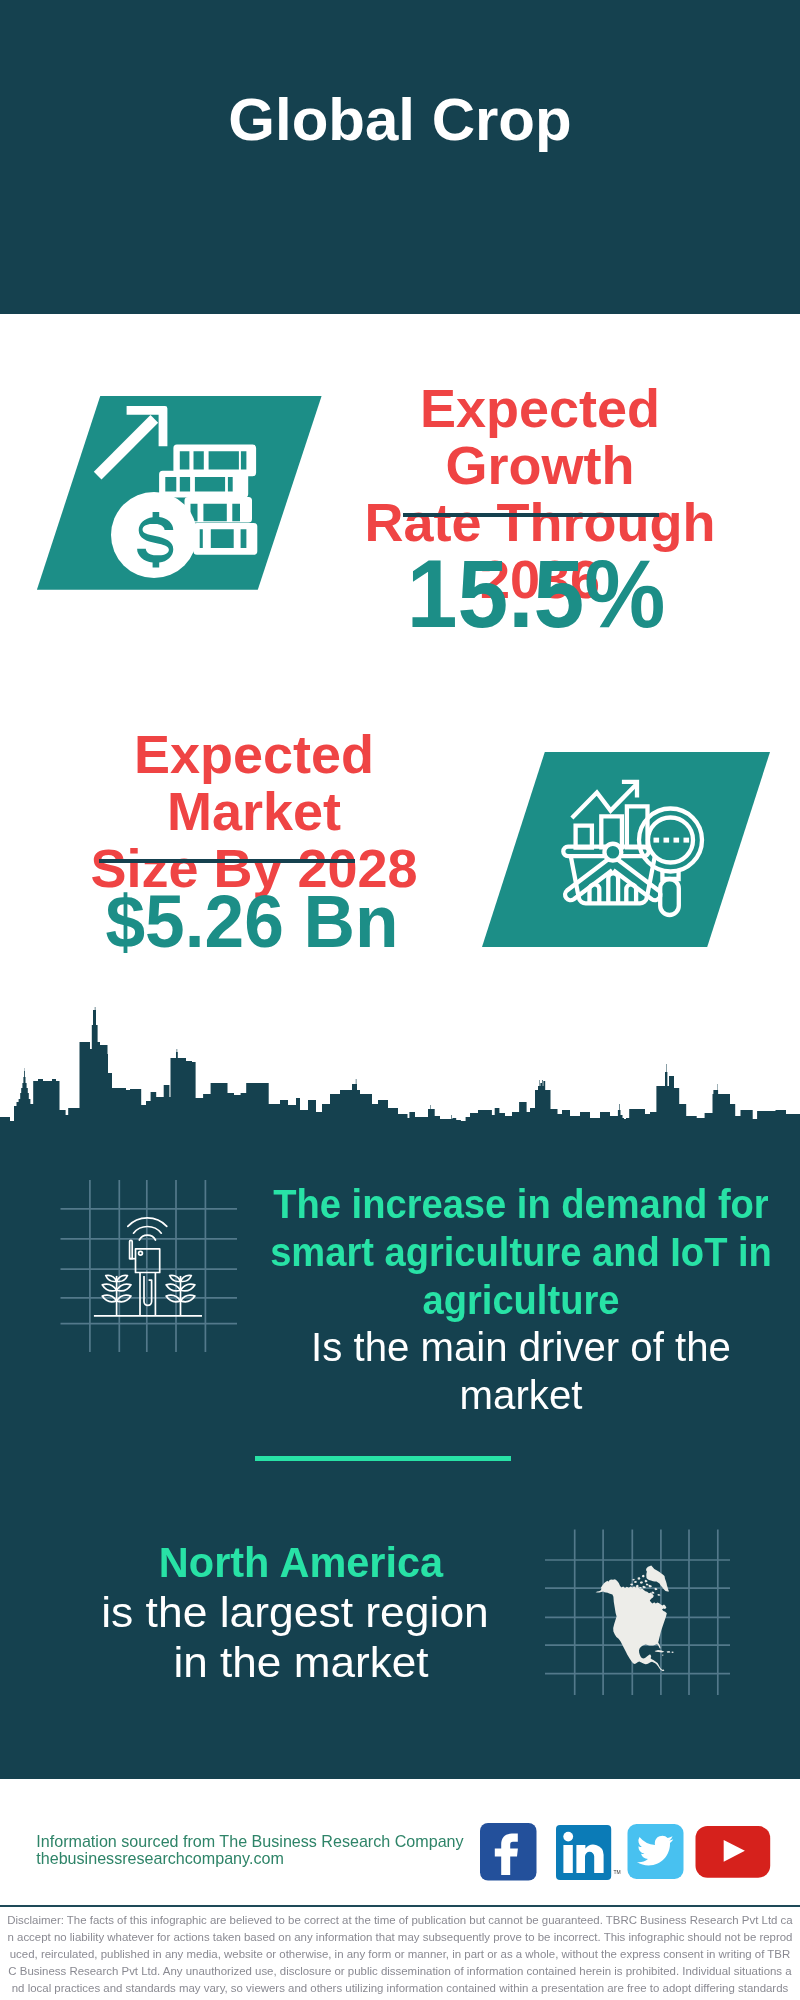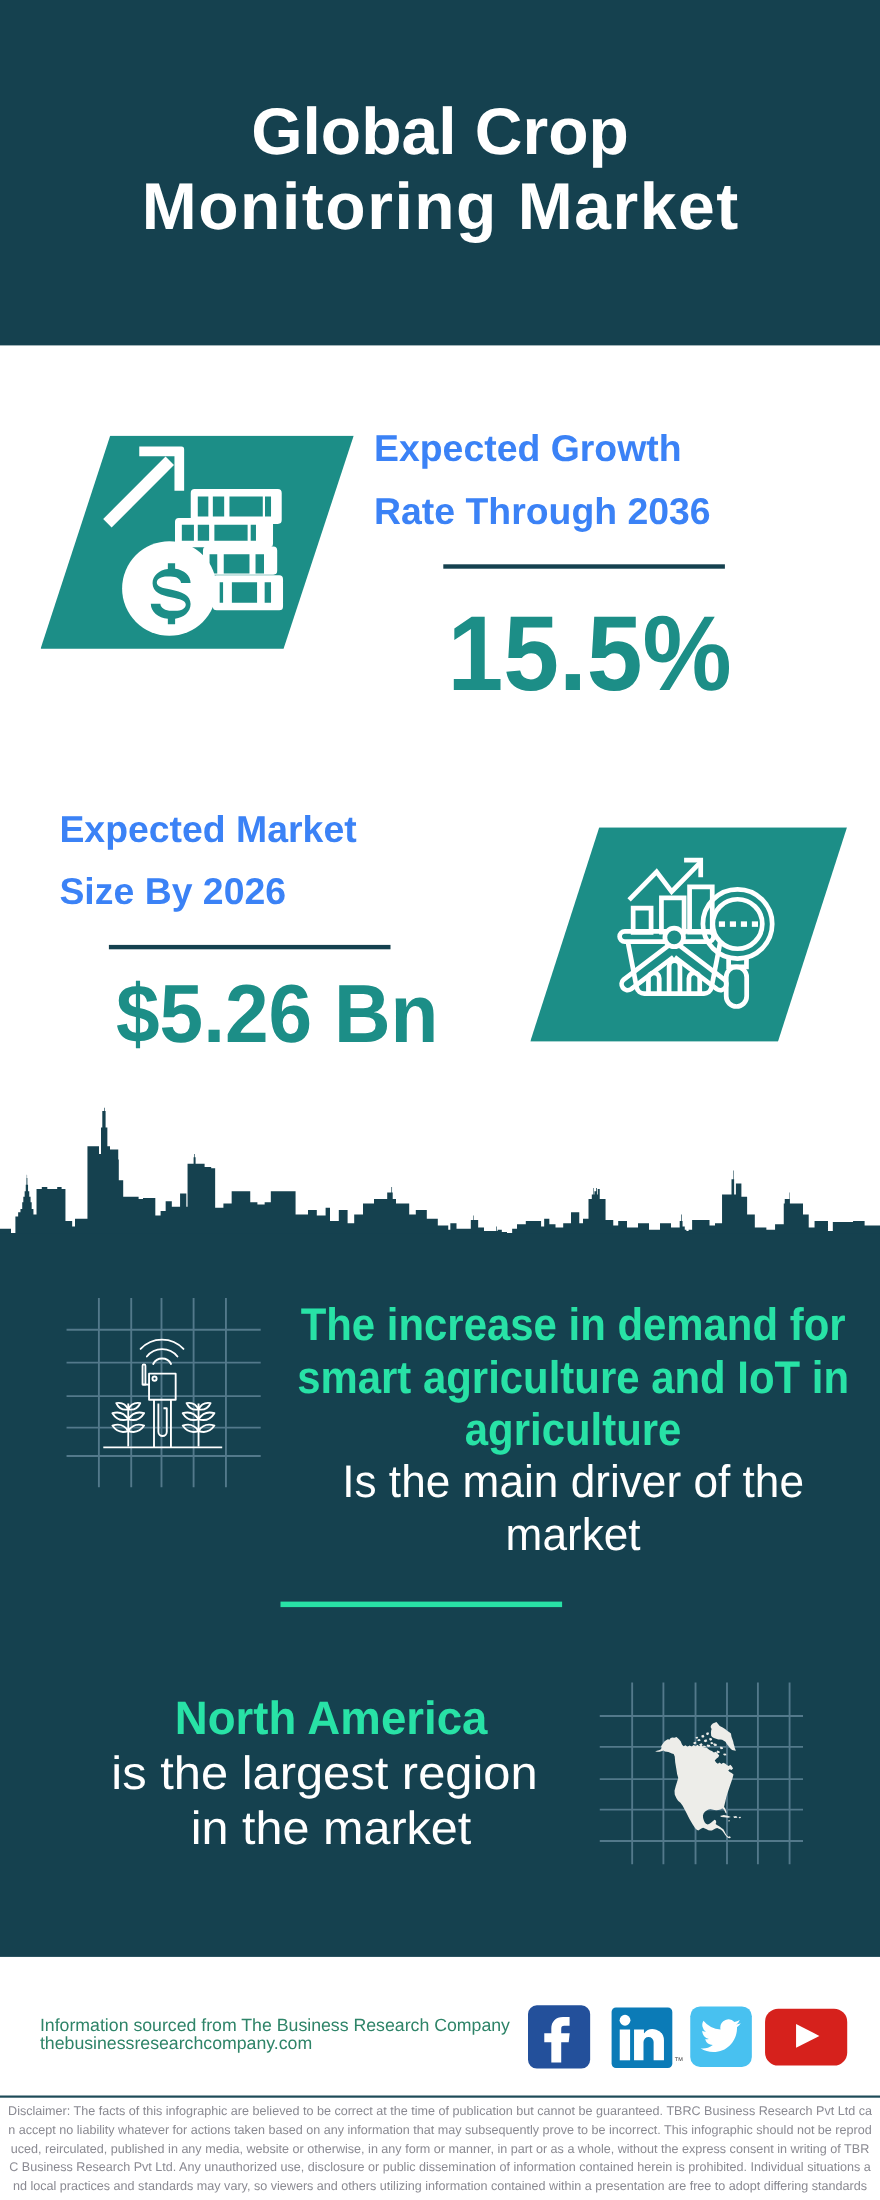--- a/index.html
+++ b/index.html
@@ -7,21 +7,21 @@
   .page{position:relative;width:800px;height:1420px;background:#fff;}
 
   
   .header{position:absolute;left:0;top:0;width:800px;height:314px;background:#15414F;}
   .header h1{margin:0;position:absolute;left:0;top:86px;width:800px;text-align:center;color:#fff;
     font-size:60px;font-weight:bold;line-height:68px;}
   .header h1 .l2{letter-spacing:1.4px;margin-right:-1.4px;}
 
   
   .para{position:absolute;background:#1C8E87;}
-  .stat-head{position:absolute;color:#3b82f6;font-size:34px;font-weight:bold;line-height:57px;}
+  .stat-head{position:absolute;color:#ef4444;font-size:54px;font-weight:bold;line-height:57px;text-align:center;}
   .rule{position:absolute;background:#15414F;height:4px;}
   .stat-val{position:absolute;color:#1C8E87;font-size:102px;font-weight:bold;line-height:102px;text-align:center;white-space:nowrap;
     transform:scaleX(0.894);transform-origin:center center;}
 
   .icon{position:absolute;}
   #icon1{left:85px;top:398px;width:180px;height:192px;overflow:visible;}
   
   #para1{left:36.9px;top:396px;width:284.7px;height:193.7px;
      clip-path:polygon(63.35px 0, 284.7px 0, 220.9px 193.7px, 0 193.7px);}
   #head1{left:340px;top:380px;width:400px;}
@@ -65,21 +65,21 @@
   .disc{position:absolute;left:7px;top:1894px;width:786px;color:#8A8A92;font-size:11.45px;line-height:16.9px;
         text-align:center;word-break:break-all;}
   .social{position:absolute;left:470px;top:1800px;width:310px;height:70px;}
 </style>
 </head>
 <body>
 
 <div class="page">
 
   <div class="header">
-    <h1><span>Global Crop</span><br><span class="l2">Monitoring Market</span></h1>
+    <h1><span>Global Crop</span><br></h1>
   </div>
 
   <div>
     <div class="para" id="para1"></div>
     <svg class="icon" id="icon1" viewBox="85 398 180 192">
 
       <g fill="#ffffff">
         <path d="M93.8 471.8 L150.5 415.1 L158.2 422.8 L101.5 479.5 Z"></path>
         <path d="M126.6 406.0 h38.4 a2.4 2.4 0 0 1 2.4 2.4 v37.8 h-8.8 v-31.4 h-32.0 z"></path>
       </g>
@@ -145,21 +145,21 @@
         <rect x="660.2" y="879" width="18.6" height="36" rx="9.3"></rect>
       </g>
       <circle cx="612.9" cy="852.2" r="8.45" fill="#1C8E87" stroke="#ffffff" stroke-width="4.3"></circle>
       <g fill="#ffffff">
         <rect x="653.5" y="837.6" width="5.6" height="5"></rect>
         <rect x="663.5" y="837.6" width="5.6" height="5"></rect>
         <rect x="673.5" y="837.6" width="5.6" height="5"></rect>
         <rect x="683.5" y="837.6" width="5.6" height="5"></rect>
       </g>
     </svg>
-    <div class="stat-head" id="head2"><span>Expected Market</span><br><span>Size By 2026</span></div>
+    <div class="stat-head" id="head2"><span>Expected Market</span><br><span>Size By 2028</span></div>
     <div class="rule" id="rule2"></div>
     <div class="stat-val" id="val2">$5.26 Bn</div>
   </div>
 
   <svg class="skyline" viewBox="0 1000 800 122">
     <path fill="#15414F" d="M0 1122V1117H10V1121H14V1106H16.5V1102H18.6V1099H20.2V1093H21.2V1088H22.4V1083H23.4V1077H24.05V1071H24.3V1068H24.6V1071H24.9V1077H25.5V1083H26.6V1088H27.8V1093H28.8V1099H30.4V1104H33.2V1081H38V1079H43V1081H52V1079H56V1081H59.5V1110H65.6V1115H68.2V1108H79.5V1042H90V1049H91.8V1025H93V1010H94.8V1007H95.4V1010H96V1025H97.6V1042H100V1045H107.5V1054H108V1073H112V1088H126V1090H130V1089H141.2V1105H146V1101H150.6V1092H156.2V1097H163.7V1085H169.4V1097H170.5V1058H176V1052H176.6V1049H177.2V1052H177.8V1058H186V1061H192V1062H195.6V1098H203.1V1094H210.6V1083H227.5V1093H234V1095H240.6V1093H246.2V1083H268.7V1104H280V1100H288V1105H296V1098H300V1110H308V1100H316V1112H322V1104H330V1094H340V1090H352V1084H355.8V1079H356.4V1084H357V1090H360V1094H372V1104H378V1100H388V1108H398V1114H407.5V1118H409.4V1112H415V1117H428V1109H430.4V1105H430.9V1109H431.4H434.7V1116H440V1119H451.2V1115H451.8V1119H452.4V1118H456.2V1120H460.9V1121H465.6V1117H470V1113H478V1110H486.2H491.9V1115H494.7V1108H499.4V1113H505V1116H512V1112H519.1V1102H526.6V1112H530V1108H535V1090H538V1086H539.4V1080H539.9V1086H540.4V1083H542V1080H542.7V1086H543.4V1081H545.2V1090H550.5V1109H557.5V1114H562V1110H570V1116H580V1112H590V1118H600V1112H610V1116H617.9V1110H619.2V1104H619.8V1110H620.5V1115H622.5V1118H624V1119H626V1118H629.2V1109H645V1114H650V1112H656.4V1086H660H665V1072H666.4V1064H666.9V1072H667.4V1086H669V1076H674V1088H679.2V1104H686.2V1116H696.7V1118H704.6V1113H712.5V1094H713.4V1090H717.3V1084H717.7V1090H718.1V1094H722H730V1104H735.2V1116H740.5V1110H752.7V1119H757.1V1111H775.5V1110H786V1114H800H800V1122 Z"></path>
   </svg>
   <div class="dark"></div>
 
   <div>

